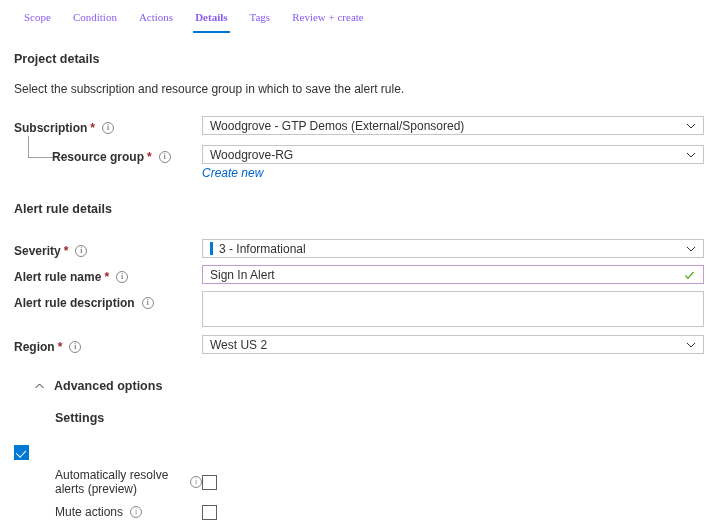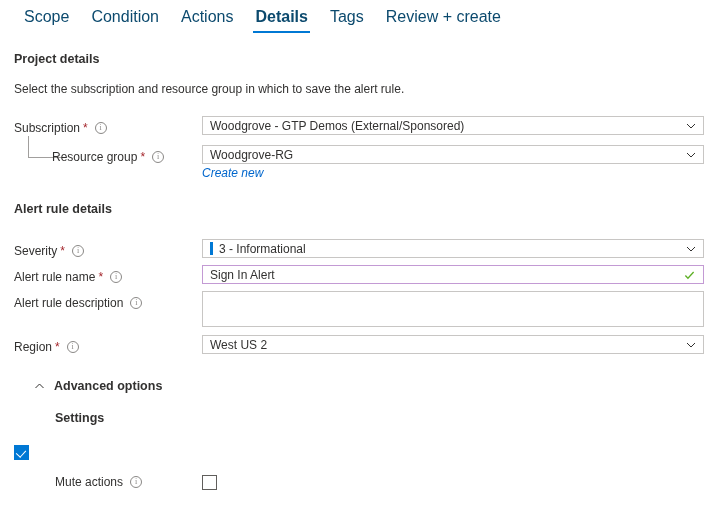--- a/index.html
+++ b/index.html
@@ -20,25 +20,26 @@
   .tabbar {
     display: flex;
     align-items: flex-start;
     padding: 9px 0 0 13px;
     height: 30px;
     box-sizing: border-box;
   }
   .tab {
     position: relative;
     padding: 0 11px 8px 11px;
-    font-size: 16px;
-    color: #0c4a6e;
+    font-size: 11px;
+    color: #8b5cf6;
     line-height: 16px;
     cursor: pointer;
     white-space: nowrap;
+    font-family: Liberation Serif, serif;
   }
   .tab.selected {
     font-weight: bold;
   }
   .tab.selected::after {
     content: "";
     position: absolute;
     left: 9px;
     right: 9px;
     bottom: 0;
@@ -70,20 +71,21 @@
   .label-cell {
     width: 188px;
     flex: none;
     font-size: 12px;
     color: #323130;
     line-height: 16px;
     padding-top: 4px;
     display: flex;
     align-items: center;
     box-sizing: border-box;
+    font-weight: bold;
   }
   .label-cell.indented {
     padding-left: 38px;
   }
   .req {
     color: #a4262c;
     margin-left: 3px;
     font-size: 12px;
     line-height: 10px;
   }
@@ -411,20 +413,27 @@
   </div>
 
   <div class="settings-head" style="margin-top:18px;">
     <span>Settings</span>
   </div>
 
   <div class="cb-row" style="margin-top:17px;">
     <div class="cb checked"></div>
   </div>
 
+  <div class="cb-row" style="margin-top:10px;">
+    <div class="cb-label">
+      <span>Automatically resolve alerts (preview)</span>
+      <span class="info-icon"></span>
+    </div>
+    <div class="cb"></div>
+  </div>
 
   <div class="cb-row" style="margin-top:10px;">
     <div class="cb-label">
       <span>Mute actions</span>
       <span class="info-icon"></span>
     </div>
     <div class="cb"></div>
   </div>
 
 </div>

